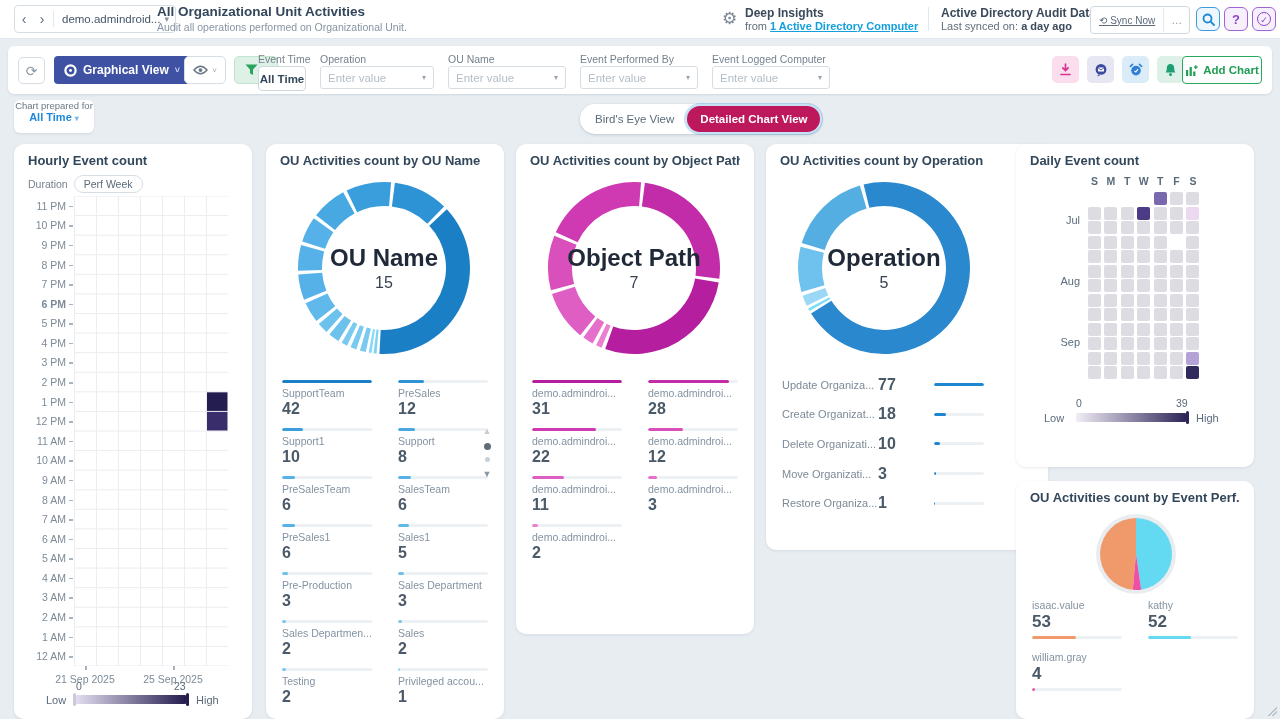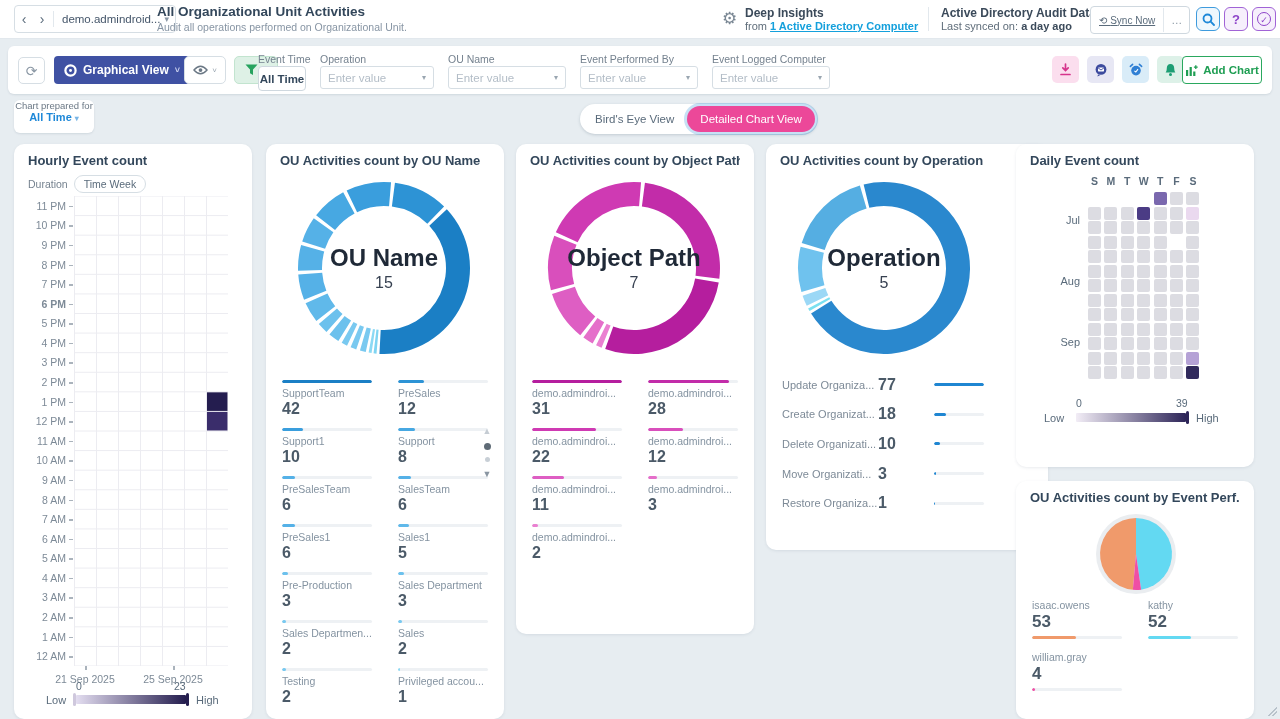--- a/index.html
+++ b/index.html
@@ -47,21 +47,21 @@
   .bluebtn{background:#d9ecf8;color:#2f7fd4;}
   .greenbtn{background:#ddf1e8;color:#1d9e73;}
   .addchart{position:absolute;left:1174px;top:10px;width:80px;height:28px;border:1px solid #2aa85e;border-radius:4px;background:#fff;color:#1f9e53;font-size:11.5px;font-weight:bold;display:flex;align-items:center;justify-content:center;gap:5px;cursor:pointer;box-sizing:border-box;}
   
   .prepared{position:absolute;left:14px;top:100px;width:80px;height:33px;background:#fff;border-radius:6px;box-shadow:0 1px 2px rgba(80,100,120,.15);text-align:center;cursor:pointer;}
   .prepared .l1{font-size:9.5px;color:#6b7885;}
   .prepared .l2{font-size:11px;font-weight:bold;color:#1e88d8;}
   .prepared .l2 .vchev{font-size:8px;color:#7ab6e6;}
   .toggle{position:absolute;left:580px;top:104px;height:26px;background:#fff;border-radius:999px;box-shadow:0 1px 3px rgba(80,100,120,.25);display:flex;align-items:center;padding:2px;box-sizing:content-box;}
   .tog-opt{font-size:11.5px;color:#5a6b7b;padding:0 13px;line-height:26px;cursor:pointer;white-space:nowrap;}
-  .tog-active{background:#ec4899;color:#fff;font-weight:normal;border-radius:999px;box-shadow:0 0 0 3px rgba(30,136,216,.25);}
+  .tog-active{background:#be185d;color:#fff;font-weight:bold;border-radius:999px;box-shadow:0 0 0 3px rgba(30,136,216,.25);}
   
   .card{position:absolute;background:#fff;border-radius:10px;box-shadow:0 1px 3px rgba(80,100,120,.12);}
   .cardtitle{position:absolute;left:14px;top:9px;font-size:13px;font-weight:bold;color:#33475b;white-space:nowrap;overflow:hidden;max-width:210px;}
   .durrow{position:absolute;left:14px;top:31px;font-size:10.5px;color:#75828f;display:flex;align-items:center;gap:6px;}
   .durchip{border:1px solid #d6dee4;border-radius:10px;padding:2px 9px;color:#5a6b7b;background:#fff;}
   .hl{position:absolute;left:0;width:52px;text-align:right;font-size:10.5px;color:#7d8a97;line-height:14px;}
   .htick{position:absolute;width:4px;height:1.5px;background:#aab3bc;}
   .xlab{position:absolute;font-size:10.5px;color:#7d8a97;transform:translateX(-50%);white-space:nowrap;}
   .xtick{position:absolute;width:1.5px;height:4px;background:#aab3bc;}
   .legend-low,.legend-high{position:absolute;font-size:11px;color:#5a6b7b;}
@@ -235,21 +235,21 @@
   </div>
   <div class="toggle">
     <span class="tog-opt">Bird's Eye View</span>
     <span class="tog-opt tog-active">Detailed Chart View</span>
   </div>
 
   <div class="card" id="card-hourly" style="left:14px;top:144px;width:238px;height:575px">
     <div class="cardtitle">Hourly Event count</div>
     <div class="durrow">
       <span>Duration</span>
-      <span class="durchip">Time Week</span>
+      <span class="durchip">Perf Week</span>
     </div>
   <div class="hl" style="top: 54.8px;">11 PM</div>
       <div class="htick" style="left: 55px; top: 61.7915px;"></div>
       <div class="hl" style="top: 74.383px;">10 PM</div>
       <div class="htick" style="left: 55px; top: 81.3745px;"></div>
       <div class="hl" style="top: 93.966px;">9 PM</div>
       <div class="htick" style="left: 55px; top: 100.957px;"></div>
       <div class="hl" style="top: 113.549px;">8 PM</div>
       <div class="htick" style="left: 55px; top: 120.54px;"></div>
       <div class="hl" style="top: 133.132px;">7 PM</div>
@@ -702,21 +702,21 @@
   <div class="card" id="card-eventperf" style="left:1016px;top:481px;width:238px;height:238px">
     <div class="cardtitle">OU Activities count by Event Perf...</div>
     <div class="piewrap" id="pie-eventperf"><svg viewBox="0 0 82 82" width="82" height="82">
           <circle cx="41" cy="41" r="40" fill="#eaedf0"></circle>
           <path d="M41 41 L37.86 76.86 A36 36 0 0 1 41.03 5.00 Z" fill="#f09a6b"></path>
           <path d="M41 41 L41.03 5.00 A36 36 0 0 1 46.14 76.63 Z" fill="#63d9f2"></path>
           <path d="M41 41 L46.14 76.63 A36 36 0 0 1 37.86 76.86 Z" fill="#ef4fa5"></path>
         </svg></div>
     <div class="collist" id="list-eventperf" style="top:118px">
         <div class="li li2">
-          <div class="li-label">isaac.owens</div>
+          <div class="li-label">isaac.value</div>
           <div class="li-value">53</div>
           <div class="li-bar">
             <i style="width:48.62385321100918%;background:#f09a6b"></i>
           </div>
         </div>
         <div class="li li2">
           <div class="li-label">kathy</div>
           <div class="li-value">52</div>
           <div class="li-bar">
             <i style="width:47.706422018348626%;background:#63d9f2"></i>

